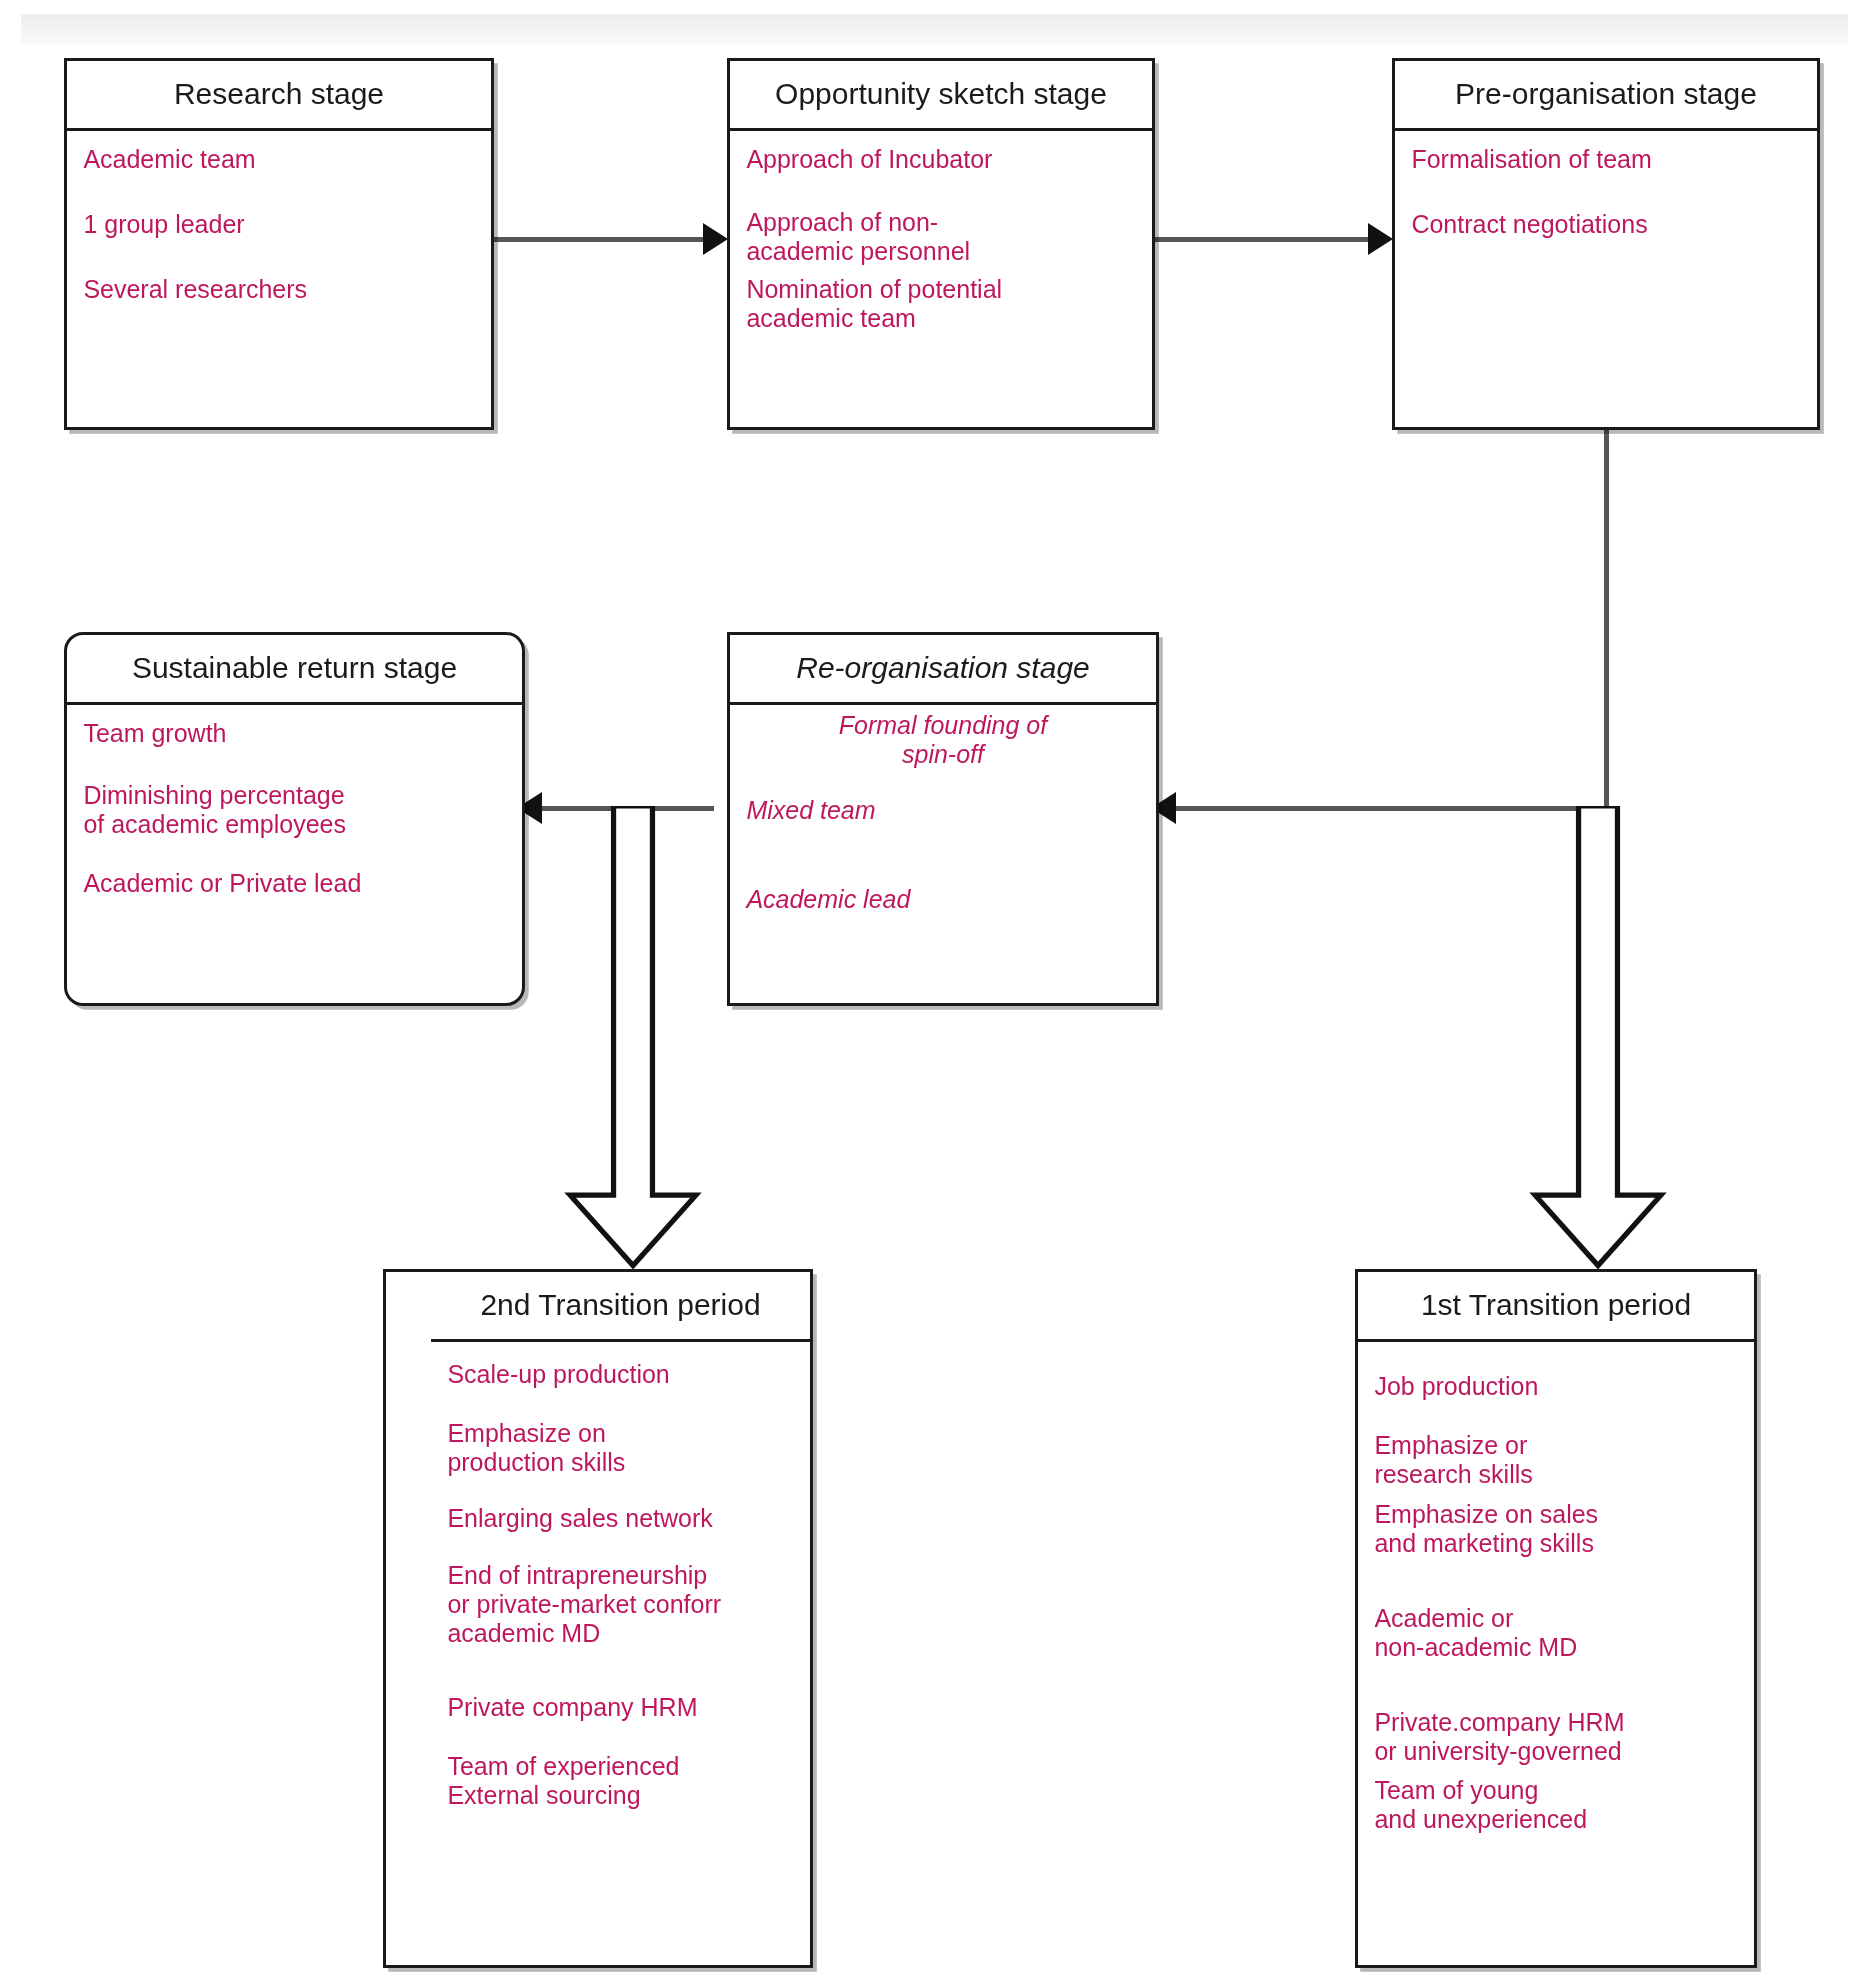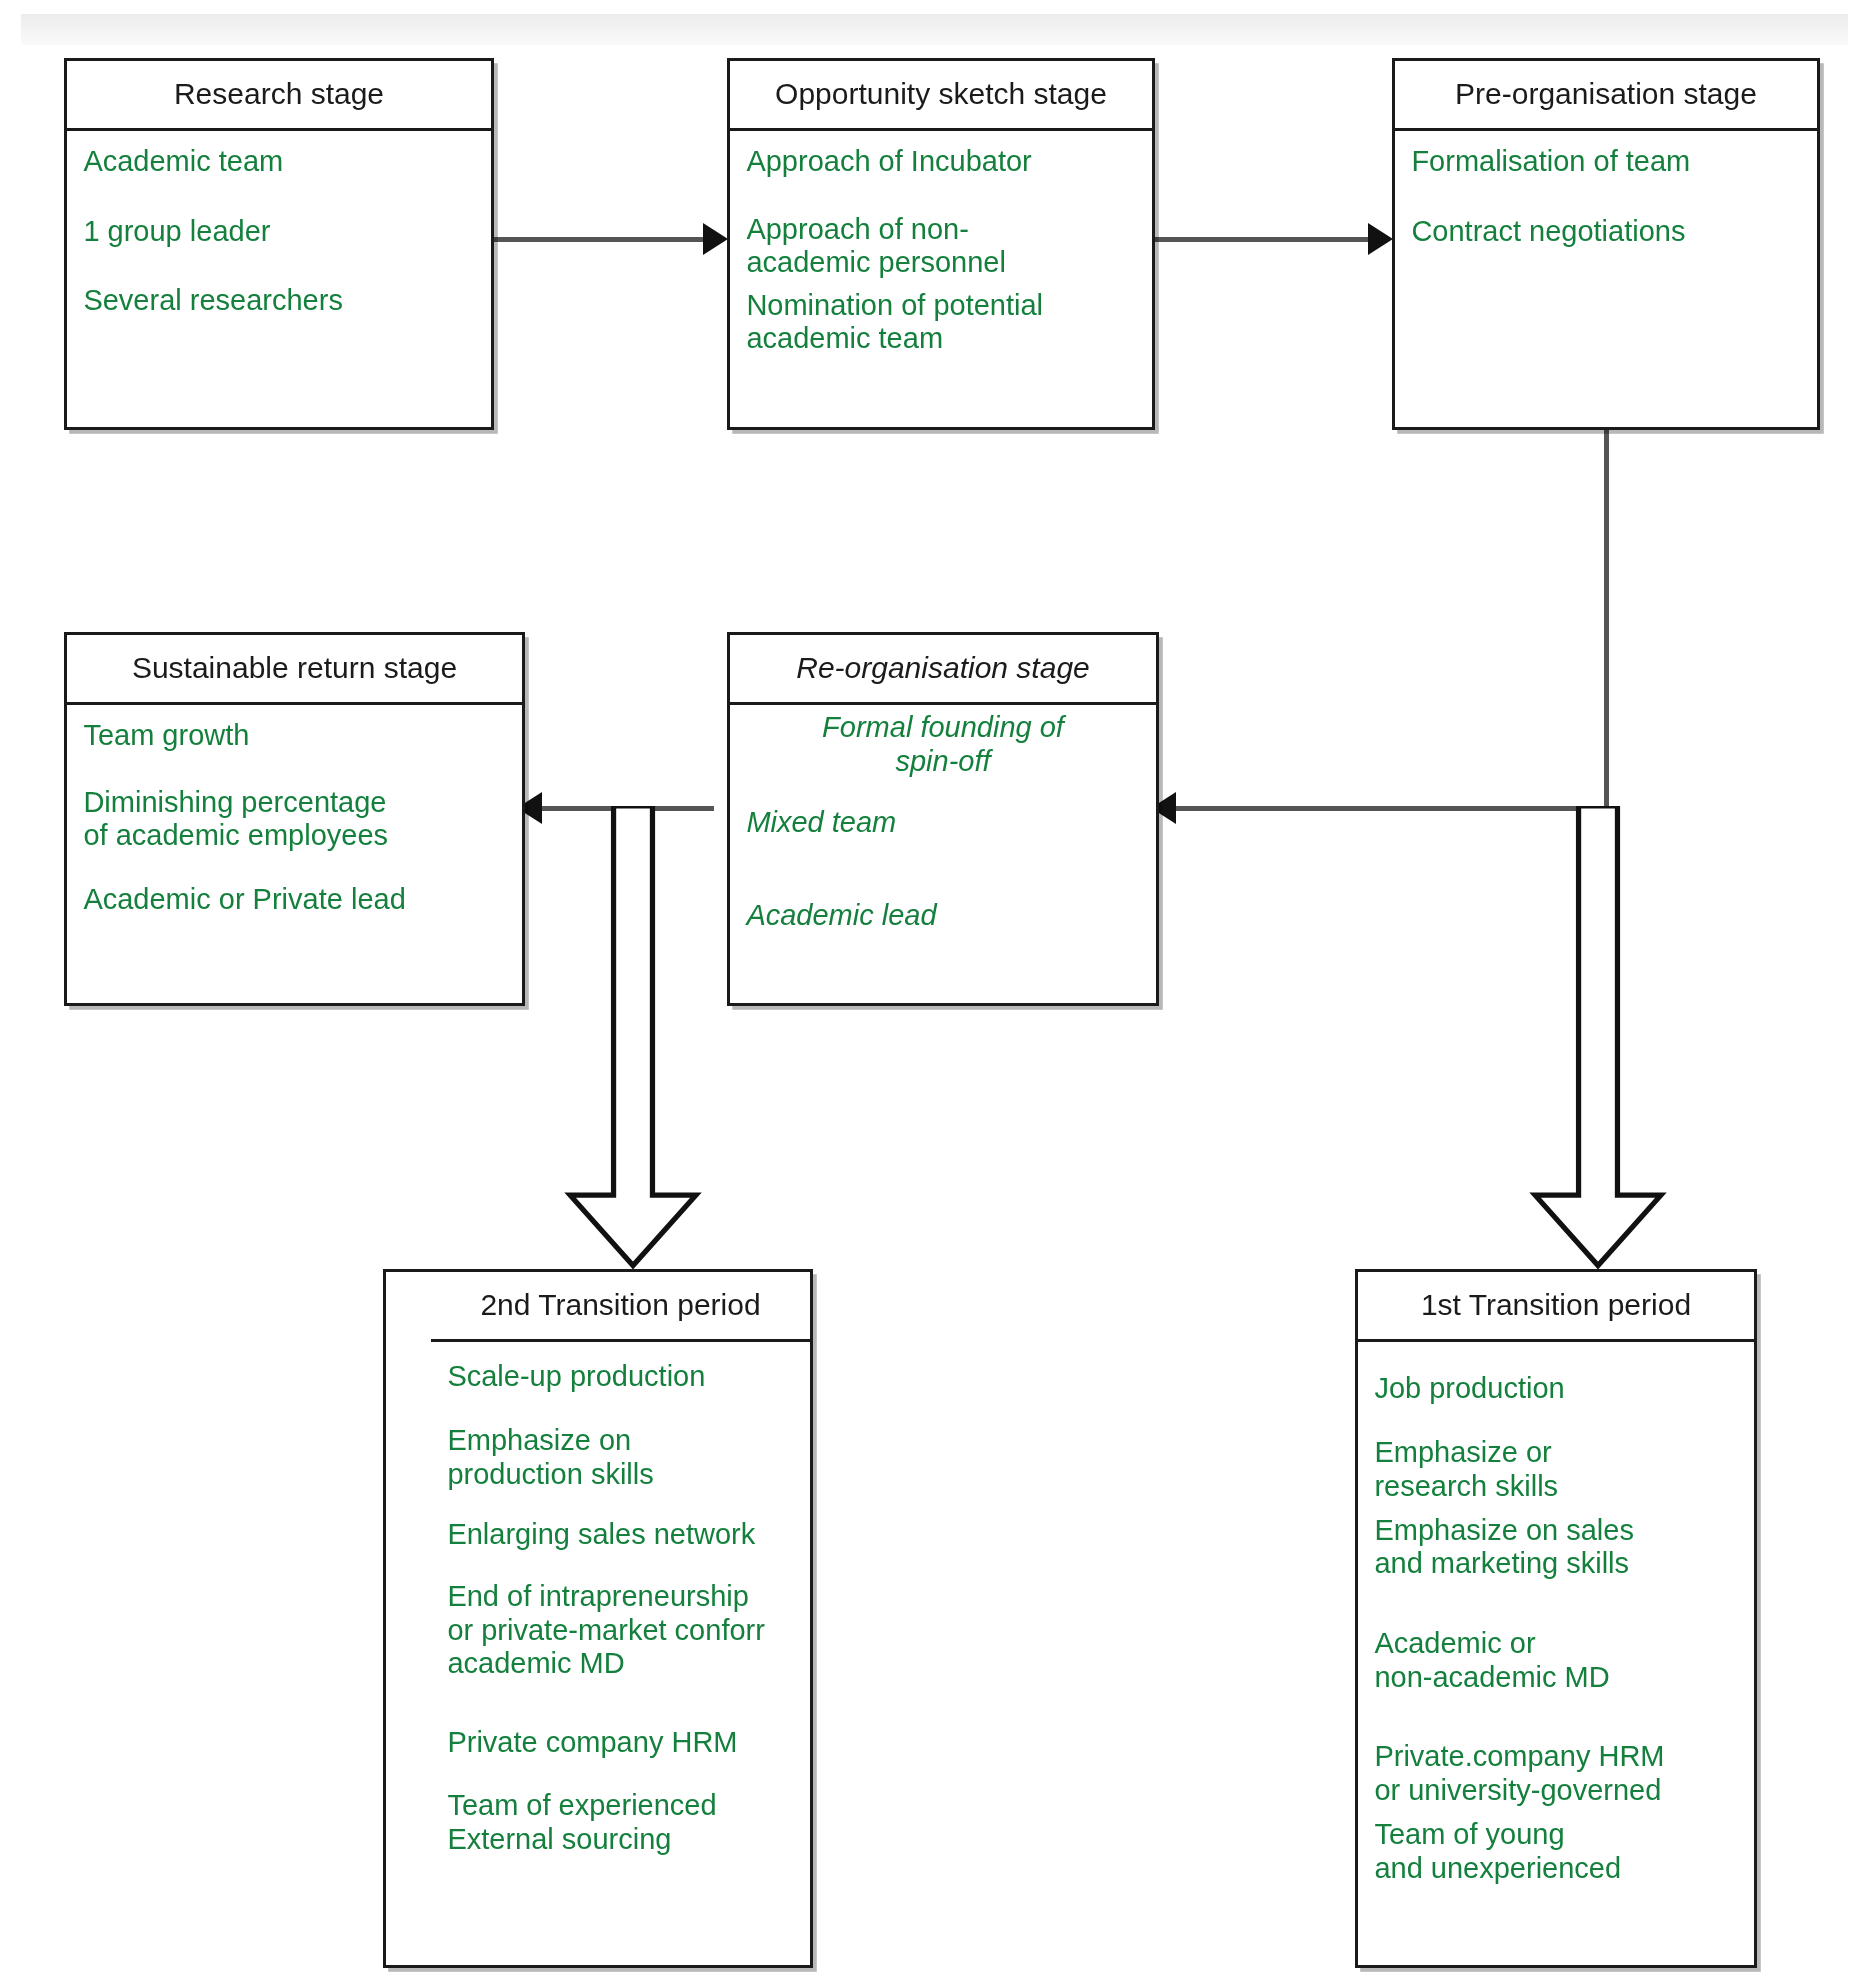--- a/index.html
+++ b/index.html
@@ -45,22 +45,22 @@
     color: #1b1b1b;
     line-height: 1.1;
     padding: 16.4px 7.5px 18px 7.5px;
     white-space: nowrap;
   }
   .node-body {
     box-sizing: border-box;
     padding: 13.5px 16.4px 7.5px 16.4px;
   }
   .item {
-    font-size: 29px;
-    color: #15803d;
+    font-size: 25px;
+    color: #be185d;
     line-height: 1.16;
     white-space: pre;
   }
 
   
   .hline {
     position: absolute;
     background: #555555;
     height: 4.5px;
   }
@@ -143,21 +143,21 @@
   </div>
 
   <div class="node" style="left:1392px; top:58px; width:428px; height:372px;">
     <div class="node-title">Pre-organisation stage</div>
     <div class="node-body">
       <div class="item" style="margin-bottom:36px;">Formalisation of team</div>
       <div class="item" style="margin-bottom:32px;">Contract negotiations</div>
     </div>
   </div>
 
-  <div class="node" style="left:64px; top:632px; width:461px; height:374px;">
+  <div class="node" style="left:64px; top:632px; width:461px; height:374px;border-radius:19px;">
     <div class="node-title">Sustainable return stage</div>
     <div class="node-body">
       <div class="item" style="margin-bottom:33px;">Team growth</div>
       <div class="item" style="margin-bottom:30px;">Diminishing percentage
 of academic employees</div>
       <div class="item">Academic or Private lead</div>
     </div>
   </div>
 
   <div class="node" style="left:727px; top:632px; width:432px; height:374px;font-style:italic;">

